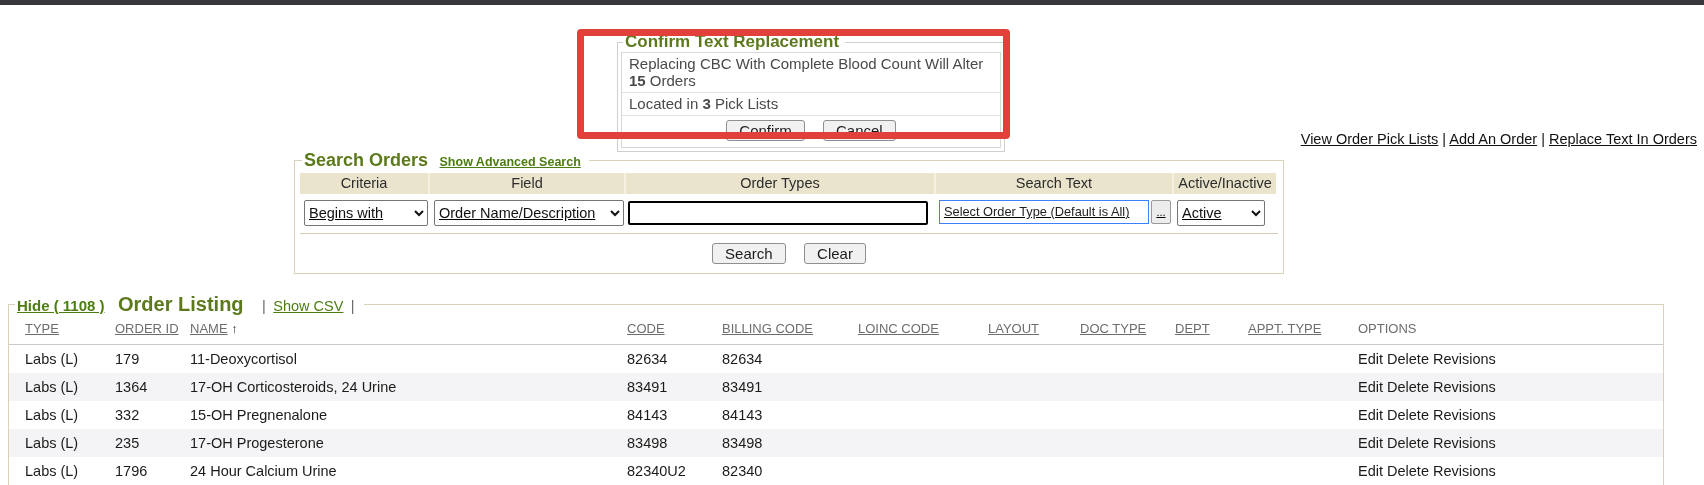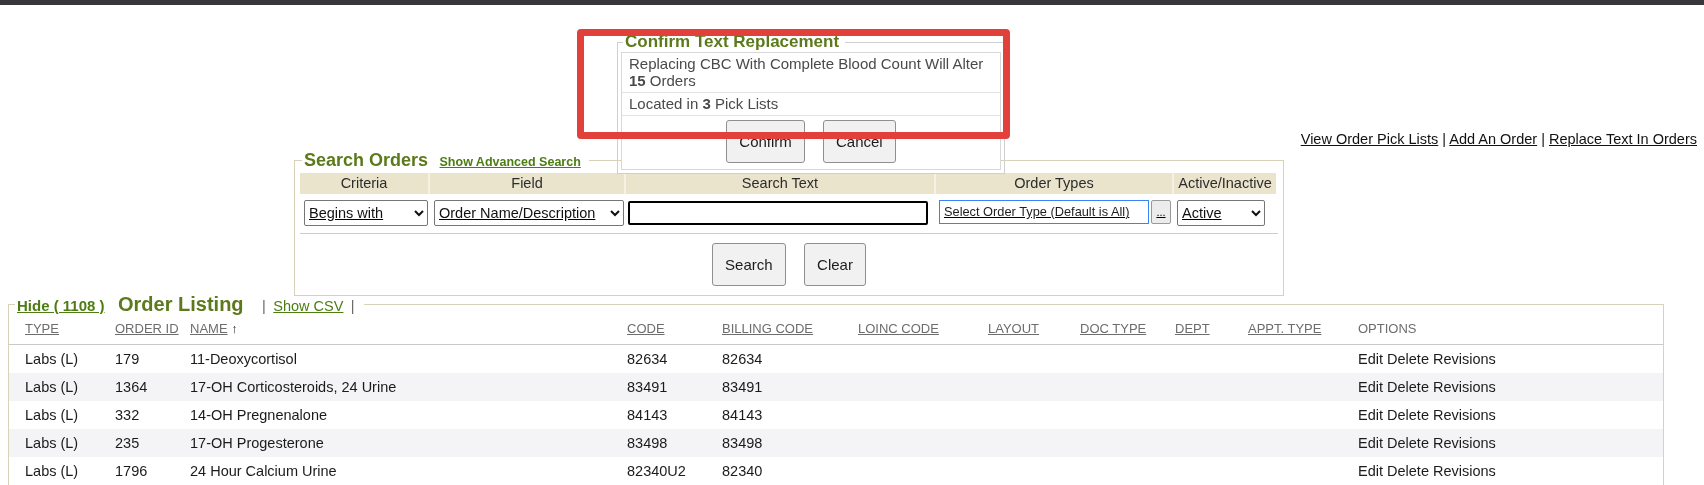--- a/index.html
+++ b/index.html
@@ -22,21 +22,21 @@
     border:1px solid #cfcfcf; padding:0 3px 3px;
     background:transparent; z-index:5;
   }
   .confirm-fs legend { font-size:17px; font-weight:bold; color:#5c7a1b; padding:0 6px 0 2px; margin-left:2px; }
   .dialog-box { border:1px solid #d8d8d8; background:#fff; }
   .d-row { padding:2px 7px 3px; font-size:15px; color:#4a4a4a; border-bottom:1px solid #e3e3e3; background:#fff; }
   .d-buttons { padding:4px 0 6px; text-align:center; border-bottom:none; background:#fff; }
   button.std {
     font-family:inherit; font-size:15px; color:#1c1c1c;
     background:#f1f1f1; border:1px solid #8f8f8f; border-radius:3px;
-    padding:12px 12px; cursor:pointer;
+    padding:1px 12px; cursor:pointer;
   }
   .d-buttons button { margin:0 7px; }
 
   .red-box {
     position:absolute; left:577px; top:29px; width:433px; height:110px;
     border:7px solid #e2403b; border-radius:4px; z-index:20; pointer-events:none;
   }
 
   
   .top-links { position:absolute; top:131px; right:7px; font-size:14.5px; color:#111; white-space:nowrap; }
@@ -132,22 +132,22 @@
   <div class="top-links"><a class="black-link">View Order Pick Lists</a><span class="tl-sep"> | </span><a class="black-link">Add An Order</a><span class="tl-sep"> | </span><a class="black-link">Replace Text In Orders</a></div>
 
   <fieldset class="search-fs">
     <legend>
       <span class="sr-title">Search Orders</span>
       <a class="adv-link">Show Advanced Search</a>
     </legend>
     <div class="s-grid">
       <div class="s-head">Criteria</div>
       <div class="s-head">Field</div>
+      <div class="s-head">Order Types</div>
       <div class="s-head">Search Text</div>
-      <div class="s-head">Order Types</div>
       <div class="s-head last">Active/Inactive</div>
 
       <div class="s-ctl">
         <select class="std criteria-sel">
           <option>Begins with</option>
         </select>
       </div>
       <div class="s-ctl">
         <select class="std field-sel">
           <option>Order Name/Description</option>
@@ -235,21 +235,21 @@
             <td></td>
             <td></td>
             <td></td>
             <td></td>
             <td></td>
             <td><a class="opt-link">Edit</a> <a class="opt-link">Delete</a> <a class="opt-link">Revisions</a></td>
           </tr>
           <tr>
             <td>Labs (L)</td>
             <td>332</td>
-            <td>14-OH Pregnenalone</td>
+            <td>15-OH Pregnenalone</td>
             <td>84143</td>
             <td>84143</td>
             <td></td>
             <td></td>
             <td></td>
             <td></td>
             <td></td>
             <td><a class="opt-link">Edit</a> <a class="opt-link">Delete</a> <a class="opt-link">Revisions</a></td>
           </tr>
           <tr>

